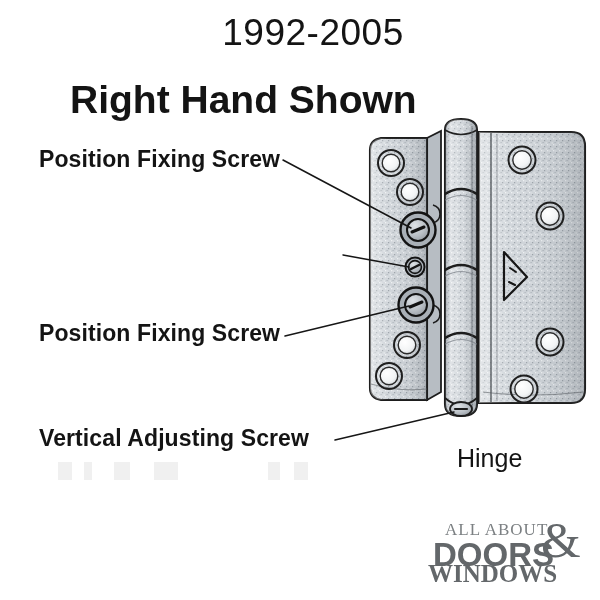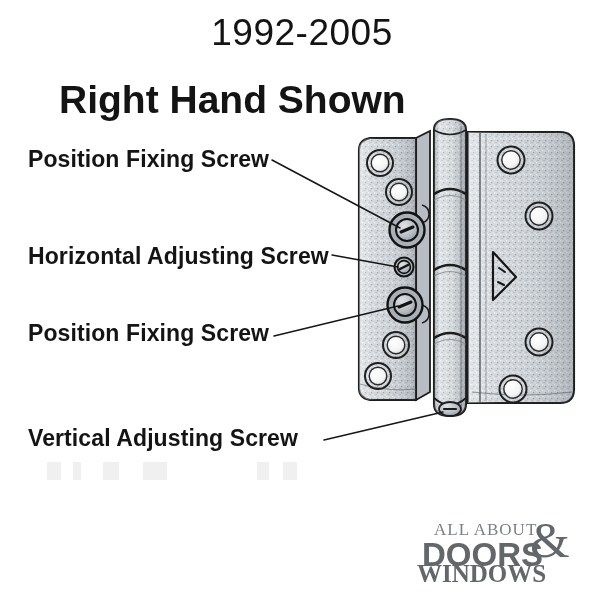--- a/index.html
+++ b/index.html
@@ -5,21 +5,21 @@
 <style>
   html,body{margin:0;padding:0;}
   body{
     width:600px;height:600px;
     background:#ffffff;
     font-family:"Liberation Sans", sans-serif;
     color:#111111;
     overflow:hidden;
     position:relative;
   }
-  #stage{position:absolute;left:2px;top:0;width:512px;height:600px;}
+  #stage{position:absolute;left:13px;top:0;width:512px;height:600px;}
 
   .txt{position:absolute;white-space:nowrap;color:#141414;}
 
   #title-year{
     left:0;top:12px;width:600px;text-align:center;
     font-size:37px;letter-spacing:0.5px;font-weight:400;
   }
   #title-hand{
     left:57px;top:78px;
     font-size:39px;font-weight:700;letter-spacing:0px;
@@ -250,26 +250,26 @@
       <path d="M322,440 L441,412"></path>
     </g>
   </svg>
 
   <div class="txt" id="title-year">1992-2005</div>
 
   <div class="txt" id="title-hand">Right Hand Shown</div>
 
   <div class="txt callout" id="lbl-pos1">Position Fixing Screw</div>
 
-  <div class="txt callout" id="lbl-horiz">Horizontal Adjusting Screw</div>
 
   <div class="txt callout" id="lbl-pos2">Position Fixing Screw</div>
 
   <div class="txt callout" id="lbl-vert">Vertical Adjusting Screw</div>
 
+  <div class="txt" id="lbl-hinge">Hinge</div>
 
   <div id="ghost"></div>
 
   <div id="watermark">
     <div id="wm-allabout">ALL ABOUT</div>
     <div id="wm-amp">&amp;</div>
     <div id="wm-doors">DOORS</div>
     <div id="wm-windows">WINDOWS</div>
   </div>
 

